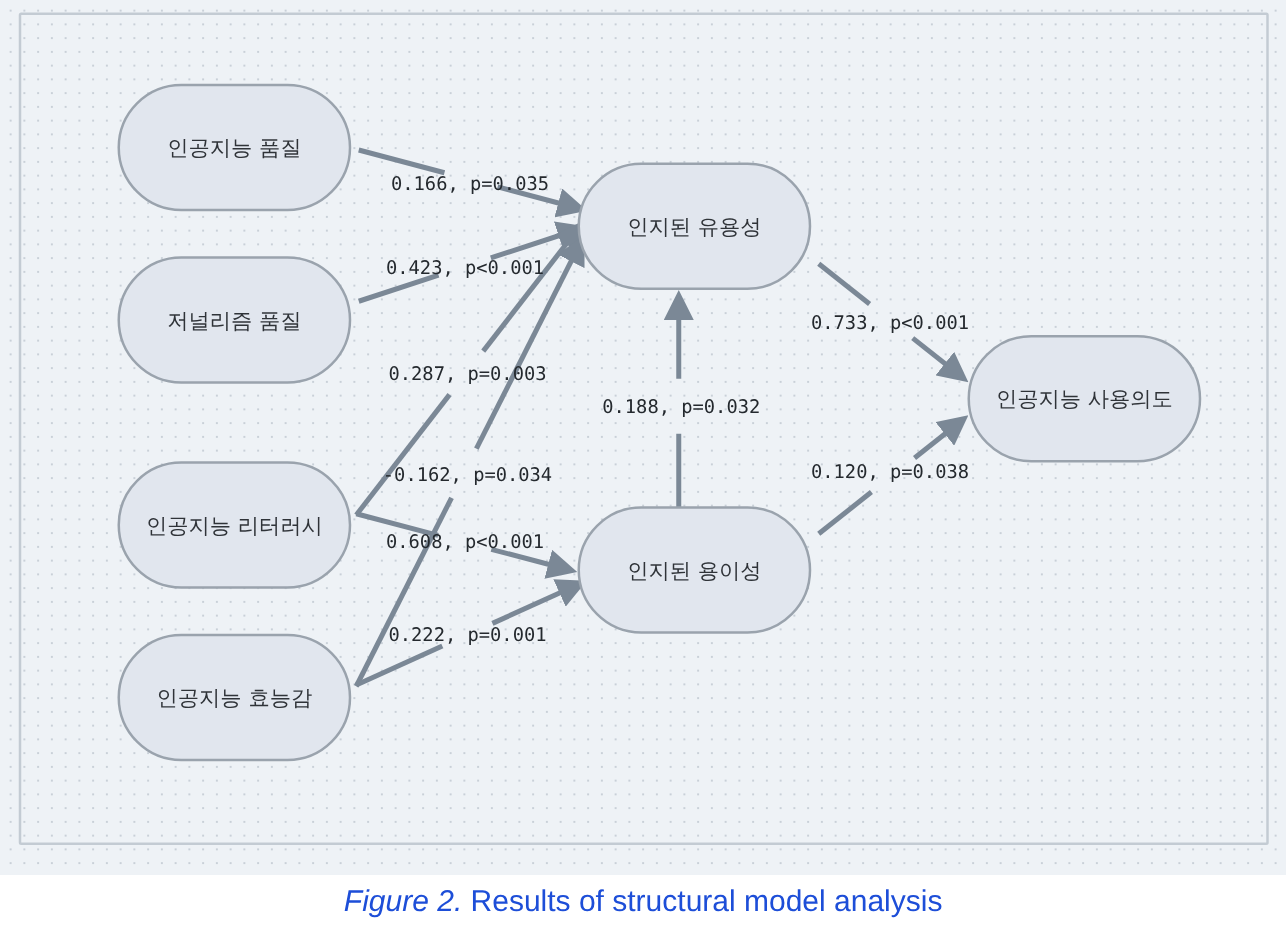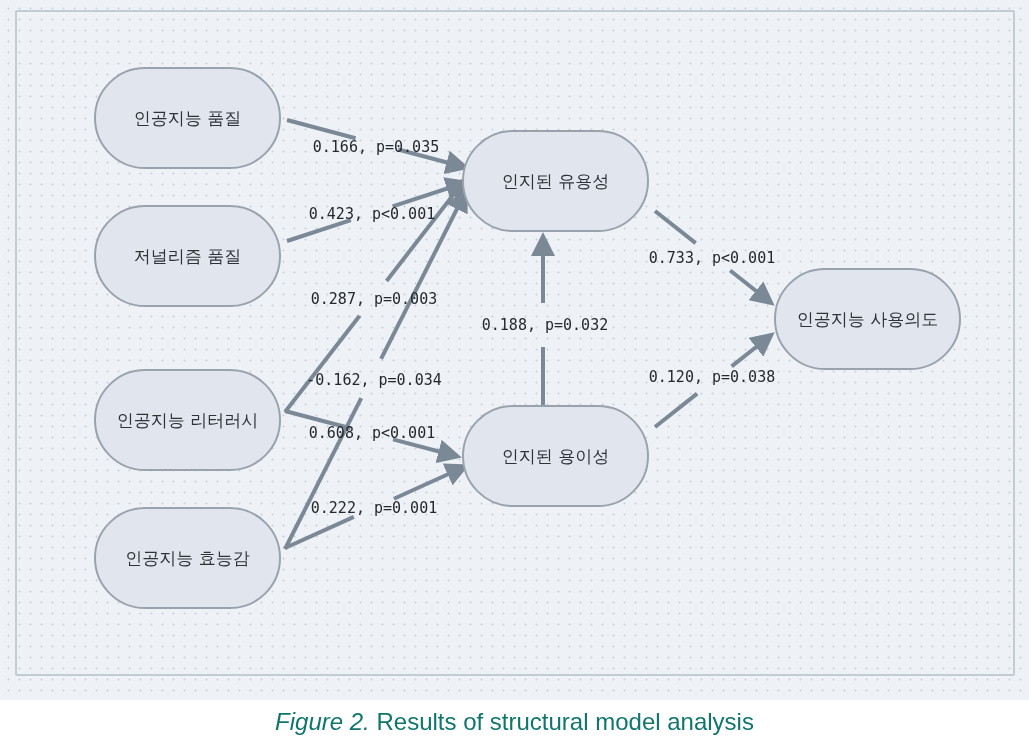--- a/index.html
+++ b/index.html
@@ -16,21 +16,21 @@
     position: absolute; left: 15px; top: 10px; width: 1000px; height: 666px;
     border: 2px solid #c3cbd3; box-sizing: border-box; border-radius: 2px;
   }
   svg#diagram { position: absolute; left: 0; top: 0; }
   .node-shape { fill: #e1e6ee; stroke: #9aa3ad; stroke-width: 2; }
   .node-text { font-family: "DejaVu Sans", sans-serif; font-size: 17px; fill: #2f3338; }
   .edge-line { stroke: #7b8896; stroke-width: 4; fill: none; stroke-linecap: butt; }
   .edge-label { font-family: "DejaVu Sans Mono", monospace; font-size: 15px; fill: #24292e; }
   #caption {
     position: absolute; left: 0; top: 708px; width: 1029px; text-align: center;
-    font-family: "Liberation Sans", sans-serif; font-size: 24px; color: #0f766e;
+    font-family: "Liberation Sans", sans-serif; font-size: 24px; color: #1d4ed8;
   }
   #caption em { font-style: italic; }
 </style>
 </head>
 <body>
 
 <div id="canvas-bg"></div>
 <div id="frame"></div>
 
 <svg id="diagram" width="1029" height="700" viewBox="0 0 1029 700">

